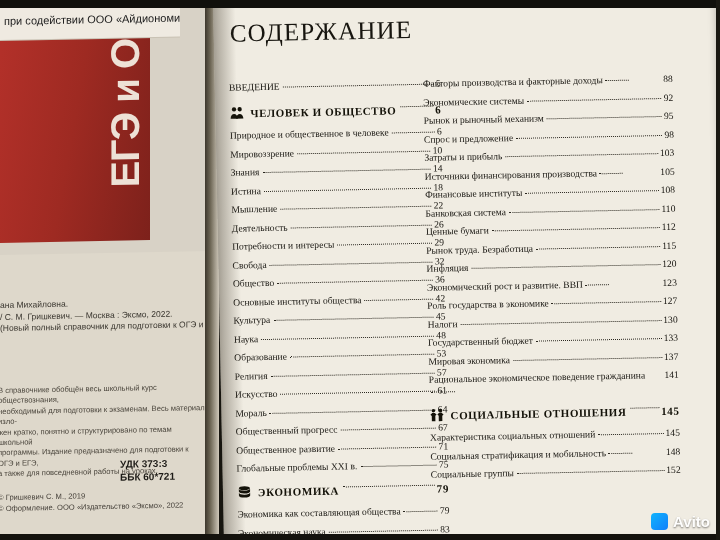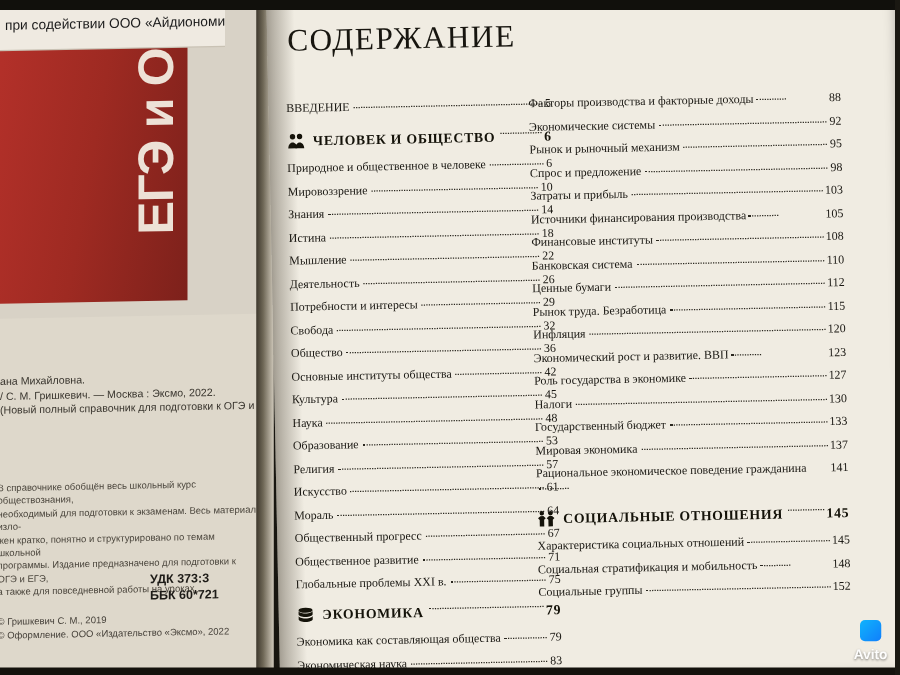--- a/index.html
+++ b/index.html
@@ -146,24 +146,23 @@
   }
 
   
   .intro{margin-bottom:12px;}
 
   
   .wm{
     position:absolute;right:10px;bottom:10px;
     display:flex;align-items:center;gap:5px;
     font-family:"Liberation Sans", sans-serif;
-    color:#ffffff;font-size:11px;font-weight:bold;
+    color:#ffffff;font-size:15px;font-weight:bold;
     text-shadow:0 1px 2px rgba(0,0,0,.55);
     opacity:.93;
-    flex-direction:column;
   }
   .wm .dot{
     width:17px;height:17px;border-radius:4px;background:#0af;
     background:linear-gradient(135deg,#00b0ff,#0077ff);
     display:inline-block;
   }
 
   
   .vig-top{position:absolute;left:0;top:0;width:720px;height:8px;background:#11100c;}
   .vig-bottom{position:absolute;left:0;bottom:0;width:720px;height:6px;background:#14120d;}

